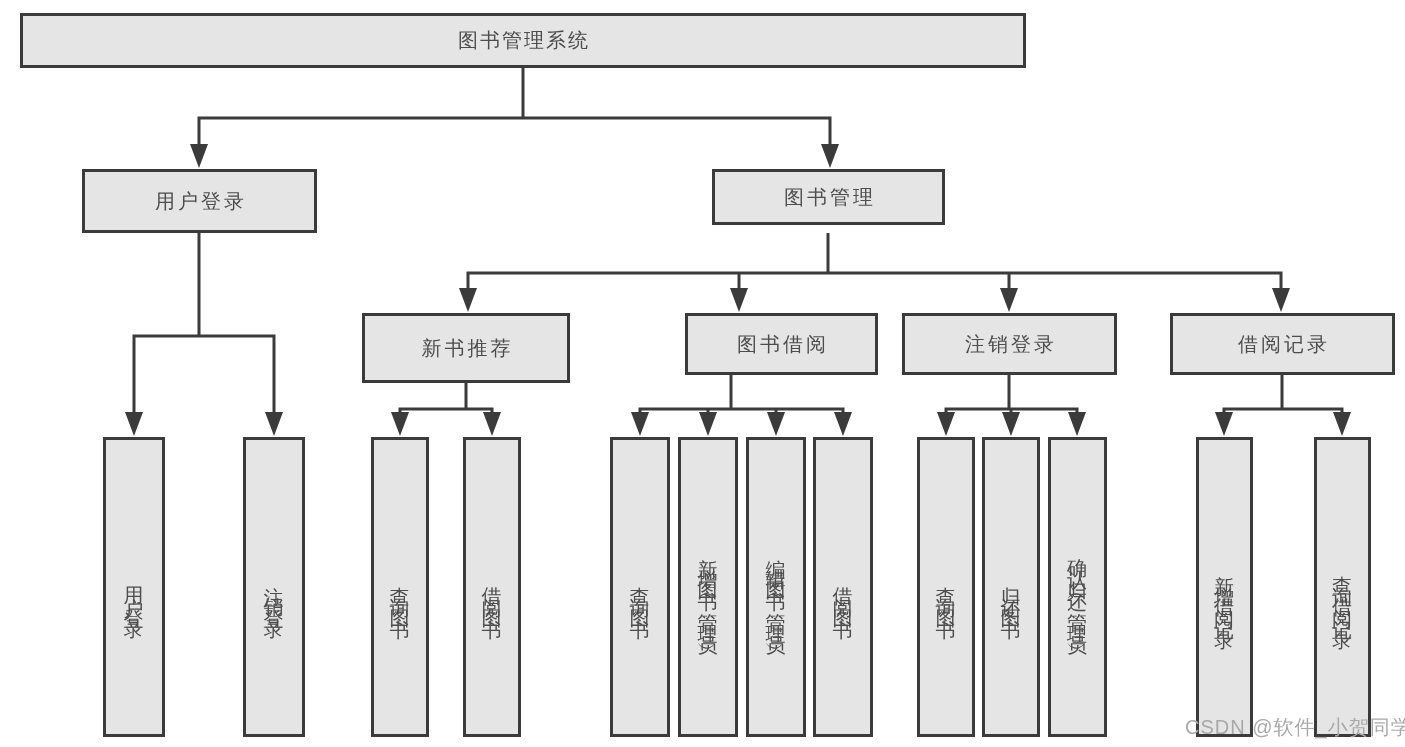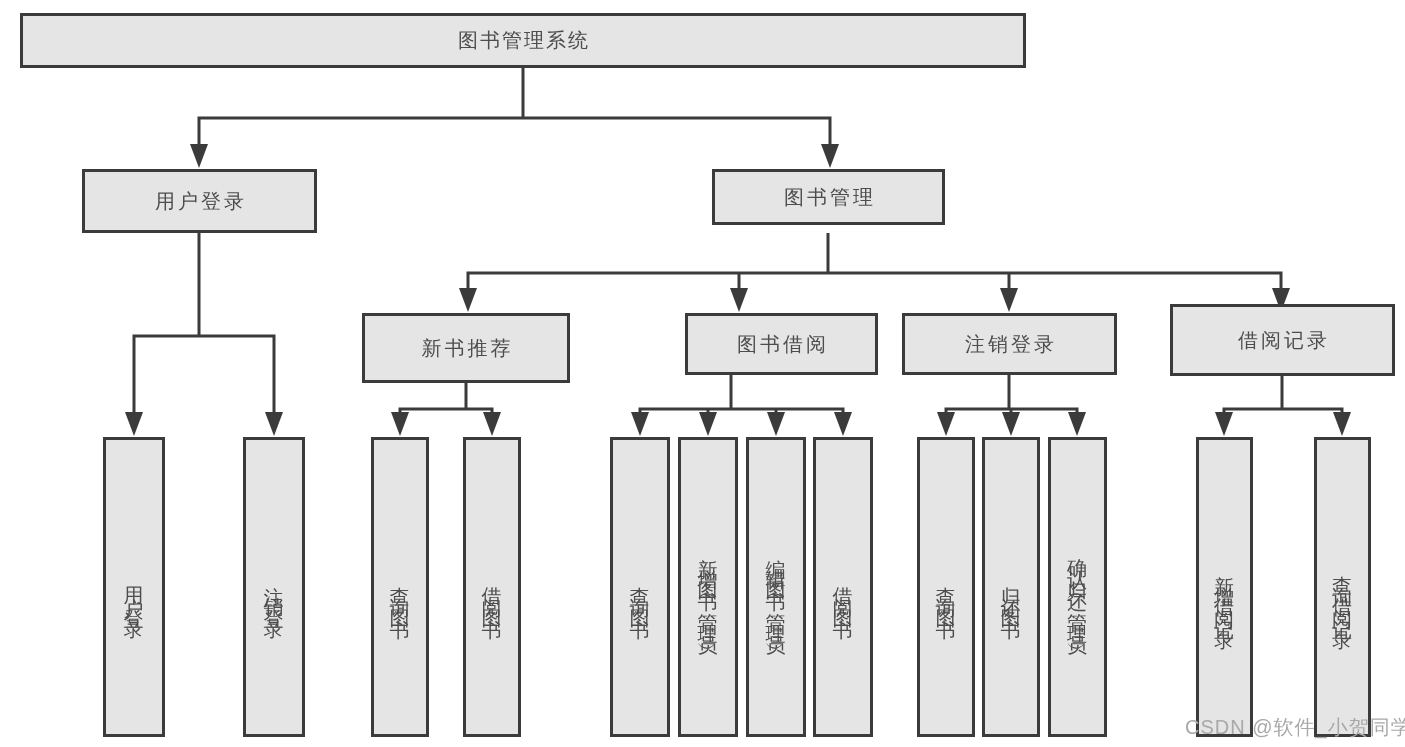--- a/index.html
+++ b/index.html
@@ -111,21 +111,21 @@
 
   <div class="node" style="left:362px; top:313px; width:208px; height:70px;">
     <span class="hlabel">新书推荐</span>
   </div>
   <div class="node" style="left:645px; top:313px; width:193px; height:62px;margin-left:40px;">
     <span class="hlabel">图书借阅</span>
   </div>
   <div class="node" style="left:902px; top:313px; width:215px; height:62px;">
     <span class="hlabel">注销登录</span>
   </div>
-  <div class="node" style="left:1170px; top:304px; width:225px; height:72px;">
+  <div class="node" style="left:1170px; top:313px; width:225px; height:62px;">
     <span class="hlabel">借阅记录</span>
   </div>
 
   <div class="node" style="left:103px; top:437px; width:62px; height:300px;">
     <span class="vtext">用户登录</span>
   </div>
   <div class="node" style="left:243px; top:437px; width:62px; height:300px;">
     <span class="vtext">注销登录</span>
   </div>
 

